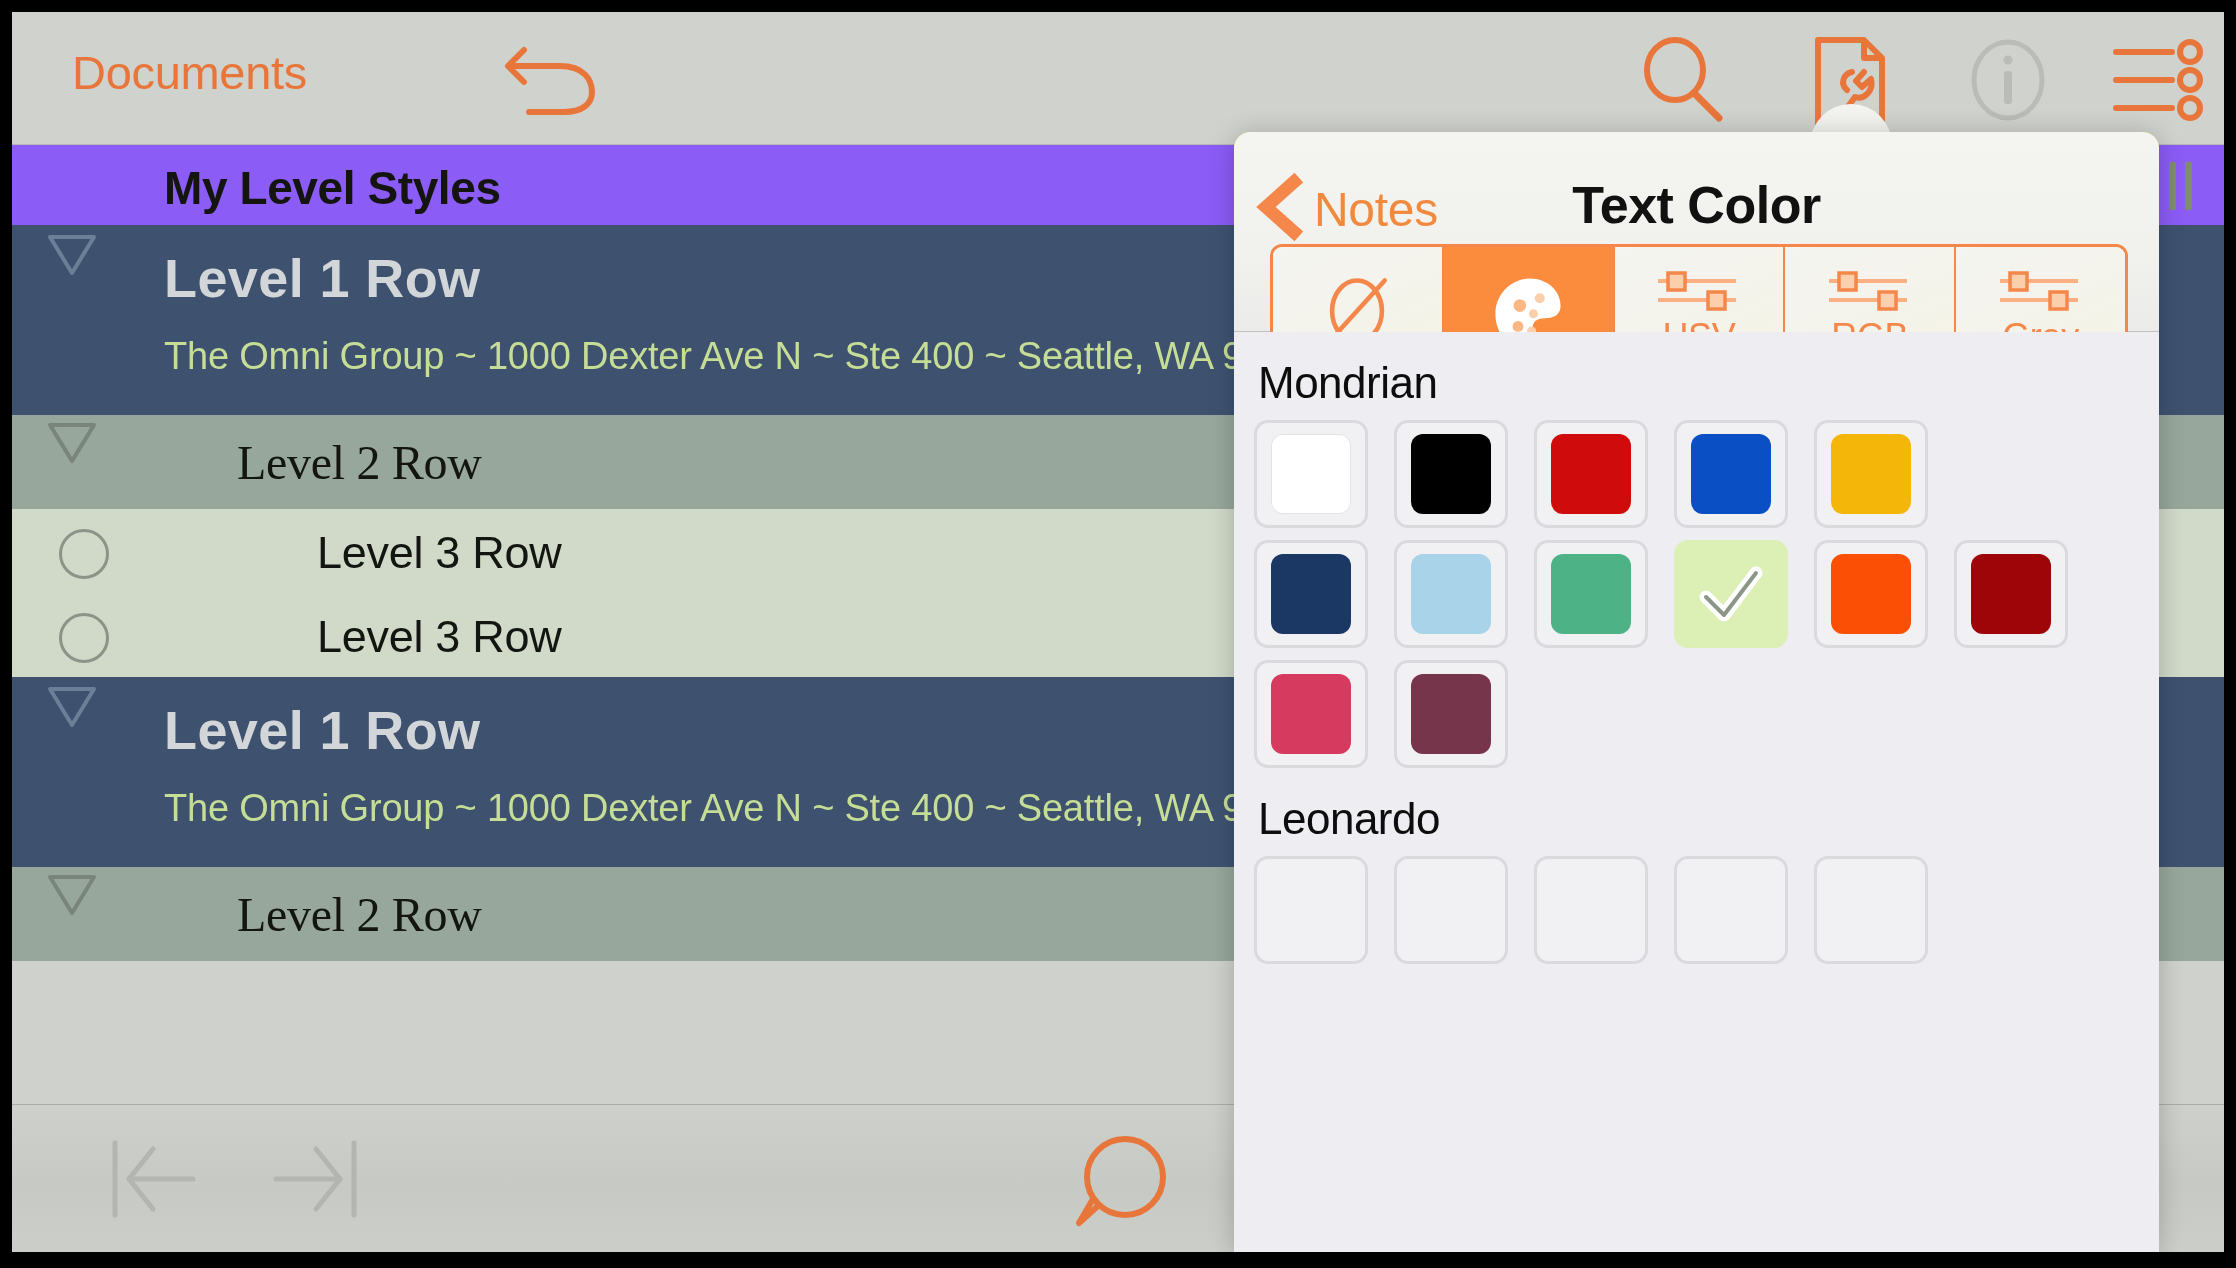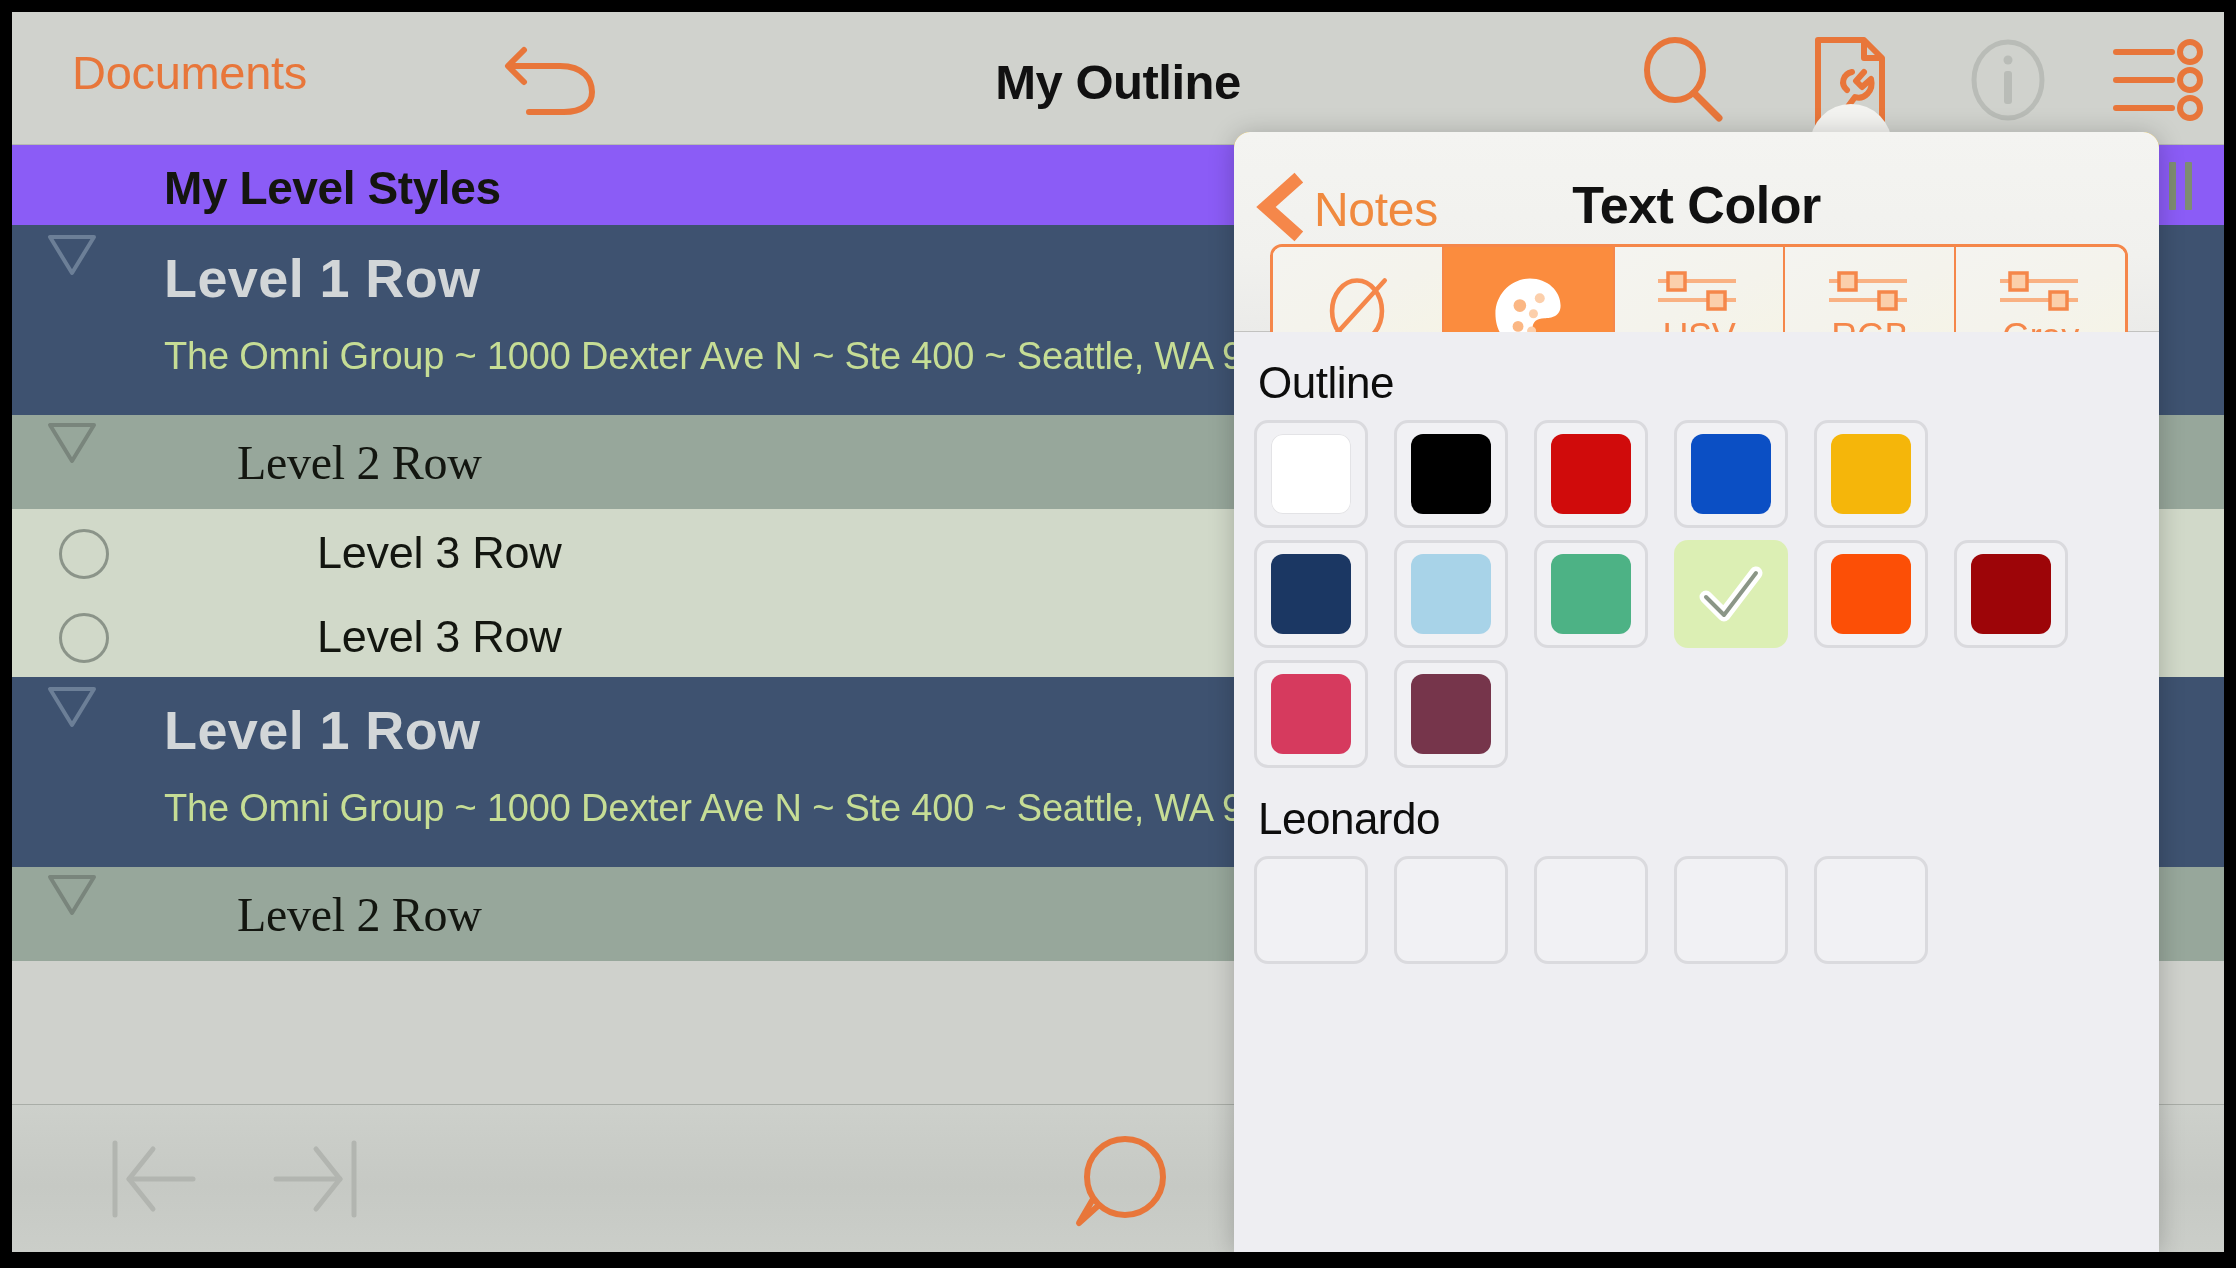--- a/index.html
+++ b/index.html
@@ -210,21 +210,20 @@
 
     <div id="nav-documents">Documents</div>
 
     <div id="nav-undo">
       <svg viewBox="0 0 96 78" width="96" height="78">
         <path d="M22 10 L6 26 L22 42" fill="none" stroke="#e8763a" stroke-width="6" stroke-linecap="round" stroke-linejoin="round"></path>
         <path d="M7 26 L58 26 C82 26 90 40 90 52 C90 64 80 72 62 72 L27 72" fill="none" stroke="#e8763a" stroke-width="6" stroke-linecap="round"></path>
       </svg>
     </div>
 
-    <div id="nav-title">My Outline</div>
 
     <div class="nav-icon" id="nav-search">
       <svg viewBox="0 0 92 92" width="92" height="92">
         <ellipse cx="38" cy="36" rx="28" ry="30" fill="none" stroke="#e8763a" stroke-width="6"></ellipse>
         <line x1="57" y1="59" x2="82" y2="84" stroke="#e8763a" stroke-width="7" stroke-linecap="round"></line>
       </svg>
     </div>
 
     <div class="nav-icon" id="nav-style">
       <svg viewBox="0 0 92 96" width="92" height="96">
@@ -414,21 +413,21 @@
             </svg>
           </span>
           <span class="seg-label">Gray</span>
         </div>
 
       </div>
     </div>
 
     <div id="pop-body">
 
-      <div class="grp-title">Outline</div>
+      <div class="grp-title">Mondrian</div>
       <div class="swatch-row">
         <div class="cell">
           <div class="chip" style="box-shadow: rgb(227, 227, 230) 0px 0px 0px 1px inset; background: rgb(255, 255, 255);"></div>
         </div>
         <div class="cell">
           <div class="chip" style="background: rgb(0, 0, 0);"></div>
         </div>
         <div class="cell">
           <div class="chip" style="background: rgb(208, 11, 11);"></div>
         </div>

